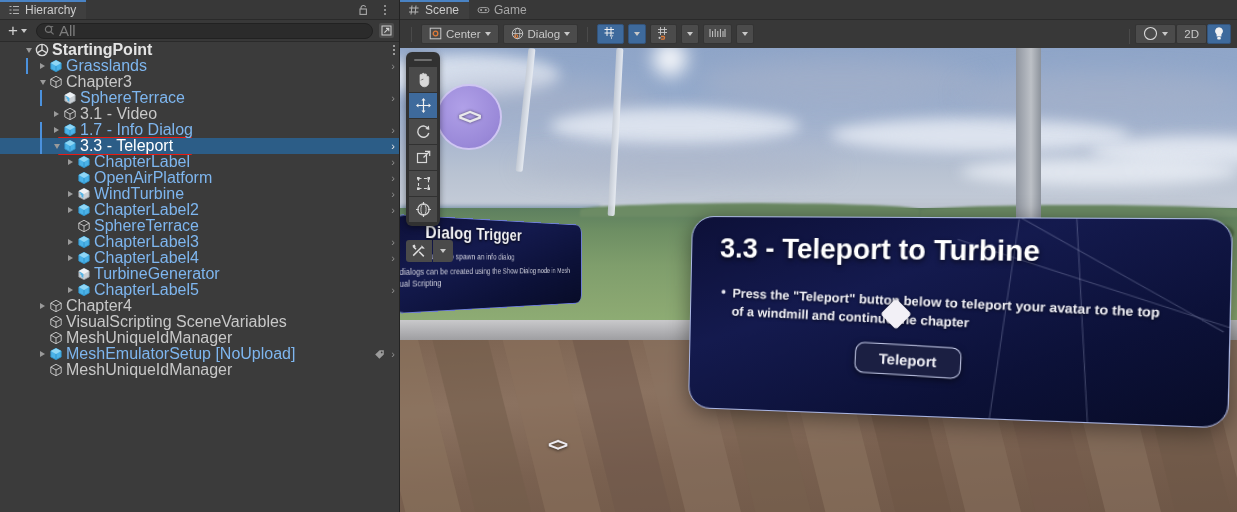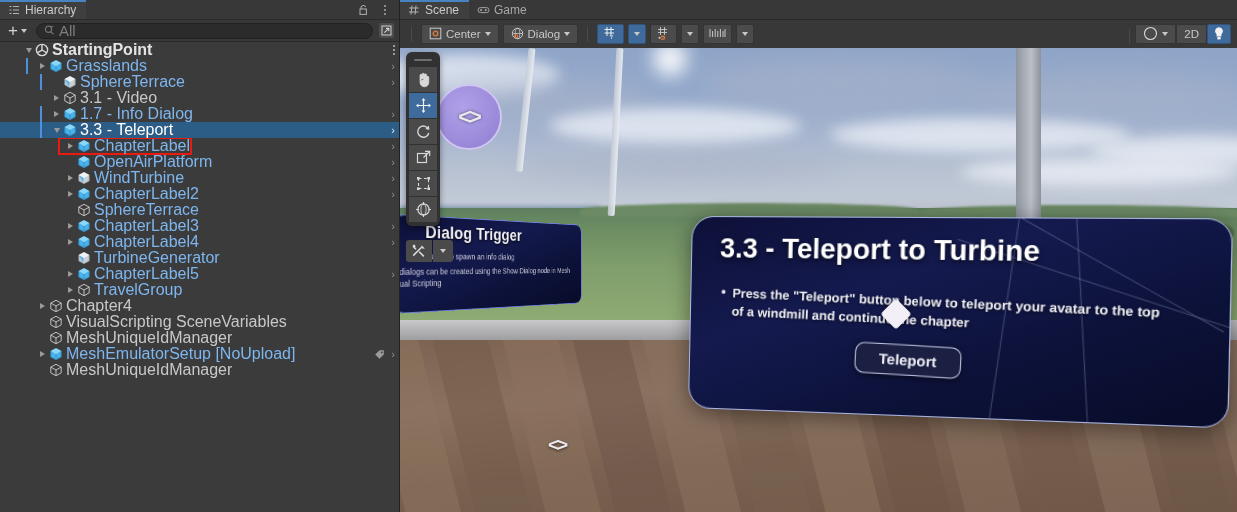--- a/index.html
+++ b/index.html
@@ -255,20 +255,34 @@
               <path d="M7 1.3l5.2 2.8L7 7 1.8 4.1z" fill="#8fd6f5"></path>
               <path d="M7 7v5.7" stroke="#2f8ec4" stroke-width="0.8"></path>
             </svg>
           </span>
           <span class="lbl prefab">Grasslands</span>
           <span class="row-right">
             <span class="chev">›</span>
           </span>
         </div>
         <div class="row">
+          <span style="width: 36px; flex: 0 0 auto;"></span>
+          <span class="twisty open">
+            <span class="arrow"></span>
+          </span>
+          <span class="go-ico">
+            <svg width="14" height="14" viewBox="0 0 14 14">
+              <path d="M7 1.3l5.2 2.8v5.8L7 12.7 1.8 9.9V4.1z" fill="none" stroke="#c2c2c2" stroke-width="1"></path>
+              <path d="M1.8 4.1L7 7l5.2-2.9M7 7v5.7" stroke="#c2c2c2" stroke-width="1" fill="none"></path>
+            </svg>
+          </span>
+          <span class="lbl plain">Chapter3</span>
+          <span class="row-right"></span>
+        </div>
+        <div class="row">
           <span class="indent-bar" style="left: 40px;"></span>
           <span style="width: 50px; flex: 0 0 auto;"></span>
           <span class="twisty"></span>
           <span class="go-ico">
             <svg width="14" height="14" viewBox="0 0 14 14">
               <path d="M7 1.3l5.2 2.8v5.8L7 12.7 1.8 9.9V4.1z" fill="#c9cfd4" stroke="#8e969c" stroke-width="0.8"></path>
               <path d="M7 1.3l5.2 2.8L7 7 1.8 4.1z" fill="#eef2f5"></path>
               <path d="M2.6 5.2L6.4 7.6M3.6 7.2l2.8 1.8M4.6 9.2l1.8 1.2" stroke="#4ab2e8" stroke-width="1.1"></path>
             </svg>
           </span>
@@ -461,34 +475,20 @@
             <svg width="14" height="14" viewBox="0 0 14 14">
               <path d="M7 1.3l5.2 2.8v5.8L7 12.7 1.8 9.9V4.1z" fill="#4ab2e8" stroke="#2f8ec4" stroke-width="0.8"></path>
               <path d="M7 1.3l5.2 2.8L7 7 1.8 4.1z" fill="#8fd6f5"></path>
               <path d="M7 7v5.7" stroke="#2f8ec4" stroke-width="0.8"></path>
             </svg>
           </span>
           <span class="lbl prefab">ChapterLabel5</span>
           <span class="row-right">
             <span class="chev">›</span>
           </span>
-        </div>
-        <div class="row">
-          <span style="width: 64px; flex: 0 0 auto;"></span>
-          <span class="twisty">
-            <span class="arrow"></span>
-          </span>
-          <span class="go-ico">
-            <svg width="14" height="14" viewBox="0 0 14 14">
-              <path d="M7 1.3l5.2 2.8v5.8L7 12.7 1.8 9.9V4.1z" fill="none" stroke="#c2c2c2" stroke-width="1"></path>
-              <path d="M1.8 4.1L7 7l5.2-2.9M7 7v5.7" stroke="#c2c2c2" stroke-width="1" fill="none"></path>
-            </svg>
-          </span>
-          <span class="lbl prefab">TravelGroup</span>
-          <span class="row-right"></span>
         </div>
         <div class="row">
           <span style="width: 36px; flex: 0 0 auto;"></span>
           <span class="twisty">
             <span class="arrow"></span>
           </span>
           <span class="go-ico">
             <svg width="14" height="14" viewBox="0 0 14 14">
               <path d="M7 1.3l5.2 2.8v5.8L7 12.7 1.8 9.9V4.1z" fill="none" stroke="#c2c2c2" stroke-width="1"></path>
               <path d="M1.8 4.1L7 7l5.2-2.9M7 7v5.7" stroke="#c2c2c2" stroke-width="1" fill="none"></path>

